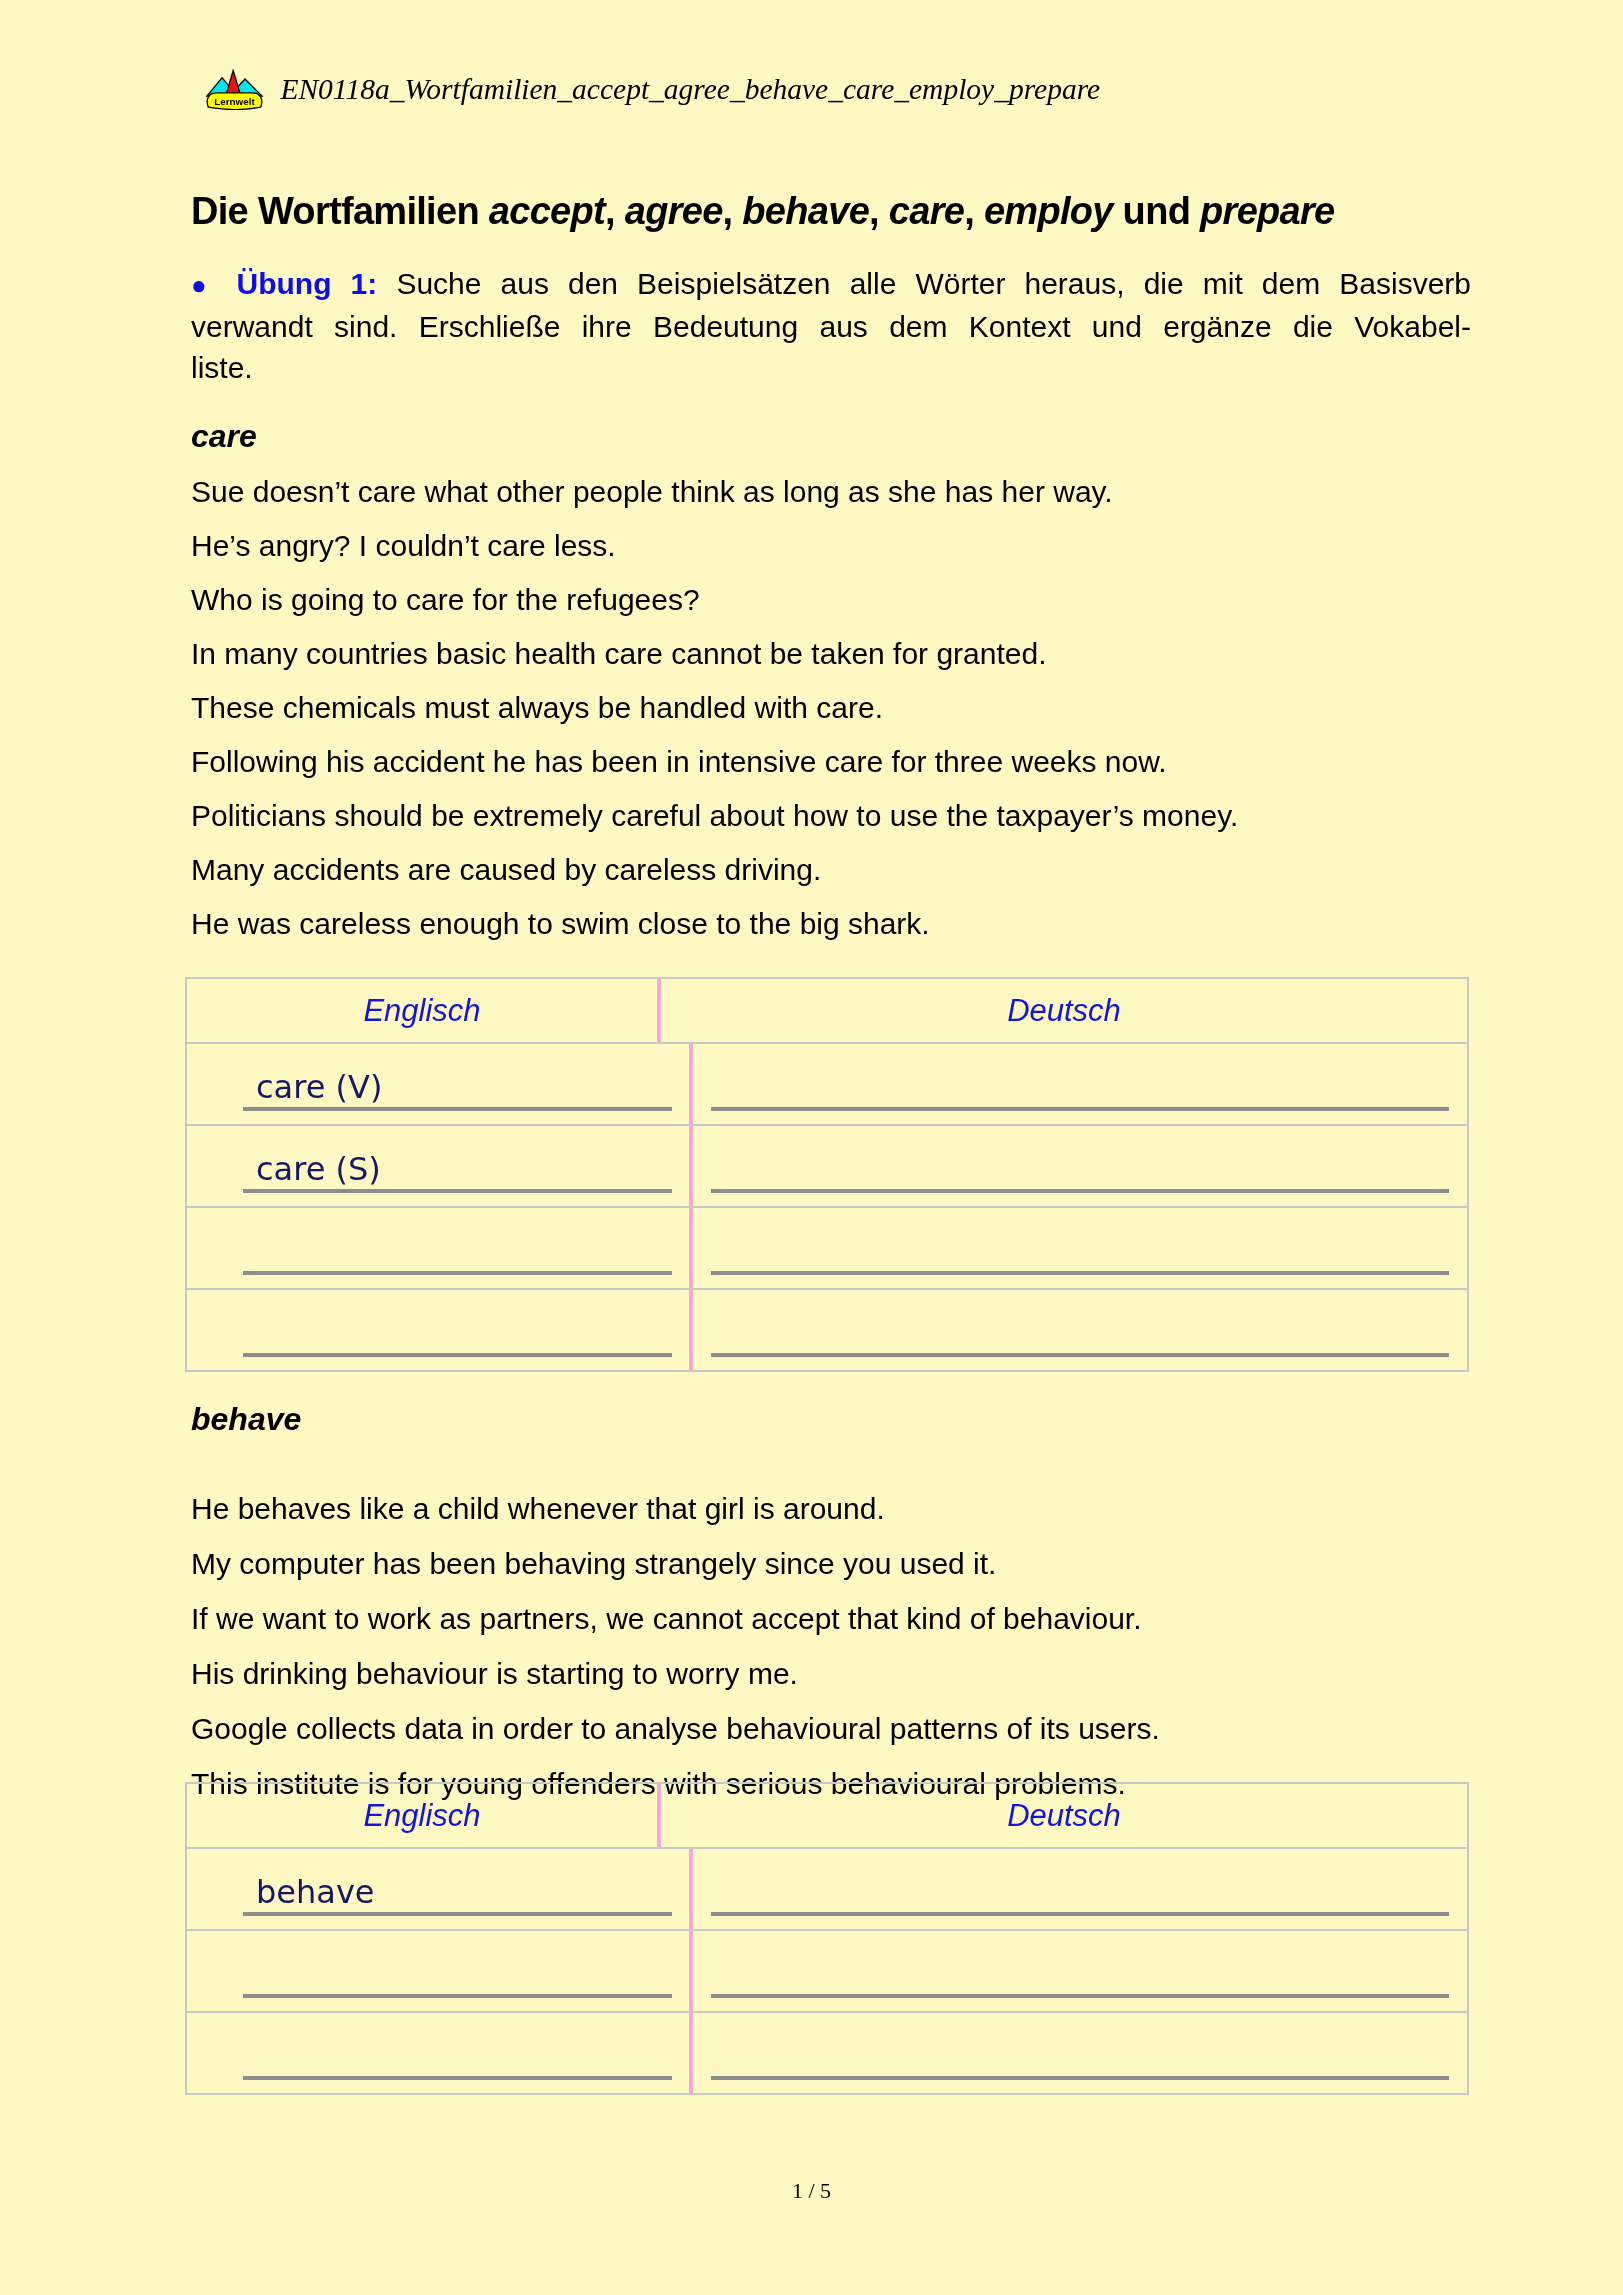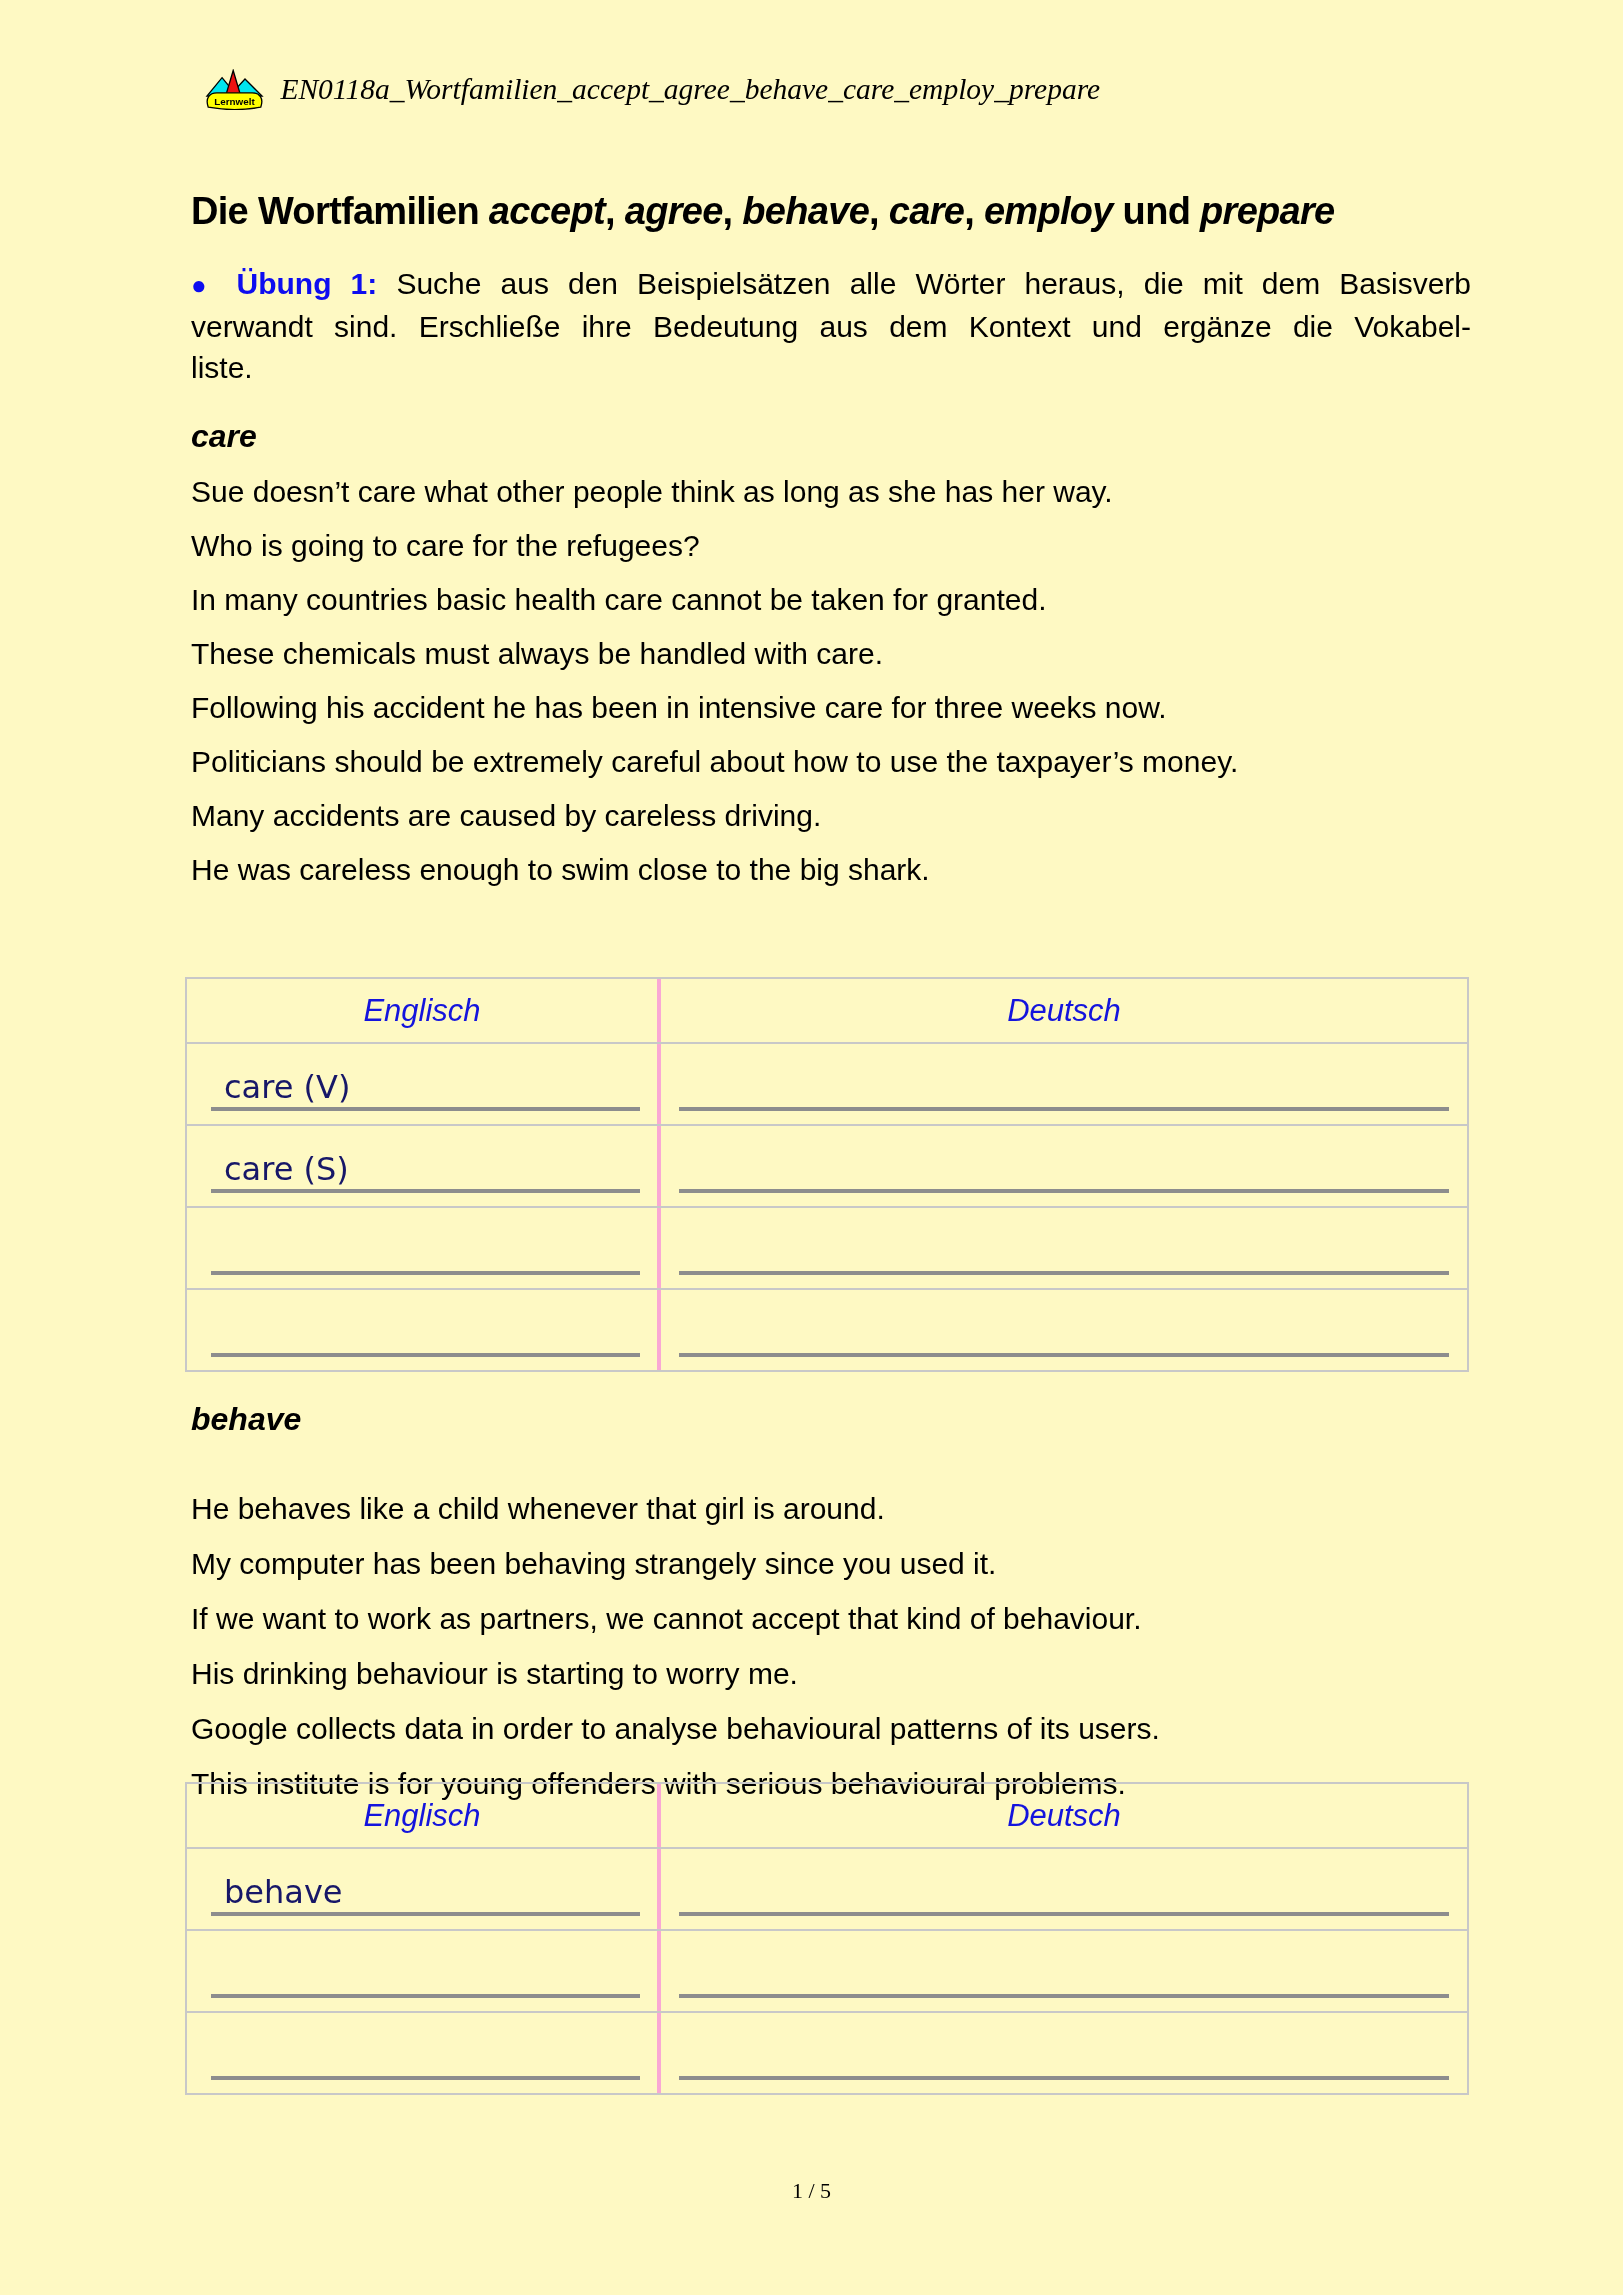--- a/index.html
+++ b/index.html
@@ -36,21 +36,21 @@
   
   .sentences { position:absolute; left:191px; width:1303px; font-size:30px; }
   .sentences.care div { height:54px; display:flex; align-items:center; }
   .sentences.behave div { height:55px; display:flex; align-items:center; }
 
   
   .vtable { position:absolute; left:185px; width:1284px; border:2px solid #c8c8c8; box-sizing:border-box; }
   .trow { display:flex; border-top:2px solid #c8c8c8; }
   .trow:first-child { border-top:none; }
   .thead-row { height:63px; }
-  .data-row { height:80px; }
+  .data-row { height:80px;padding-left:32px; }
   .cell-en { width:474px; border-right:4px solid #f9a8d4; position:relative; box-sizing:border-box; }
   .cell-de { flex:1; position:relative; }
   .thead-cell {
     display:flex; align-items:center; justify-content:center; height:100%;
     color:#1414dd; font-style:italic; font-size:31px;
   }
   .fill-line { position:absolute; height:3.9px; background:#8d8d8d; bottom:13px; }
   .cell-en .fill-line { left:23.6px; width:429px; }
   .cell-de .fill-line { left:18.3px; right:18.3px; }
   .fill-text {
@@ -87,20 +87,21 @@
       <span>Suche aus den Beispielsätzen alle Wörter heraus, die mit dem Basisverb</span>
     </div>
     <div class="jline">verwandt sind. Erschließe ihre Bedeutung aus dem Kontext und ergänze die Vokabel-</div>
     <div class="lastline">liste.</div>
   </div>
 
   <div class="section-heading" style="top:418px;">care</div>
 
   <div class="sentences care" style="top:465px;">
     <div>Sue doesn’t care what other people think as long as she has her way.</div>
+    <div>He’s angry? I couldn’t care less.</div>
     <div>Who is going to care for the refugees?</div>
     <div>In many countries basic health care cannot be taken for granted.</div>
     <div>These chemicals must always be handled with care.</div>
     <div>Following his accident he has been in intensive care for three weeks now.</div>
     <div>Politicians should be extremely careful about how to use the taxpayer’s money.</div>
     <div>Many accidents are caused by careless driving.</div>
     <div>He was careless enough to swim close to the big shark.</div>
   </div>
 
   <div class="vtable" style="top:977px;">

